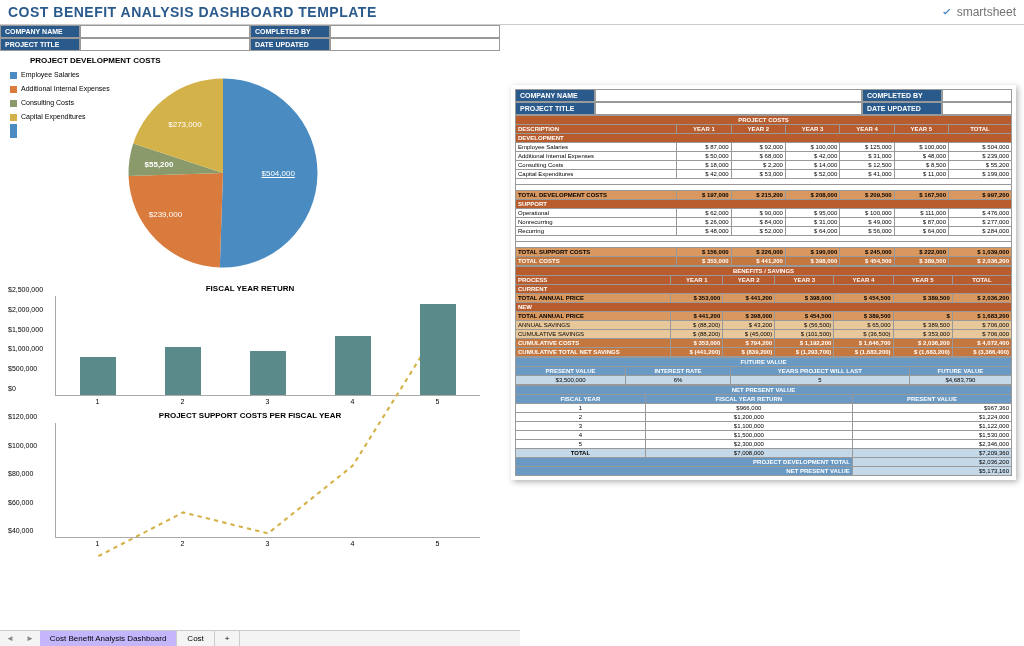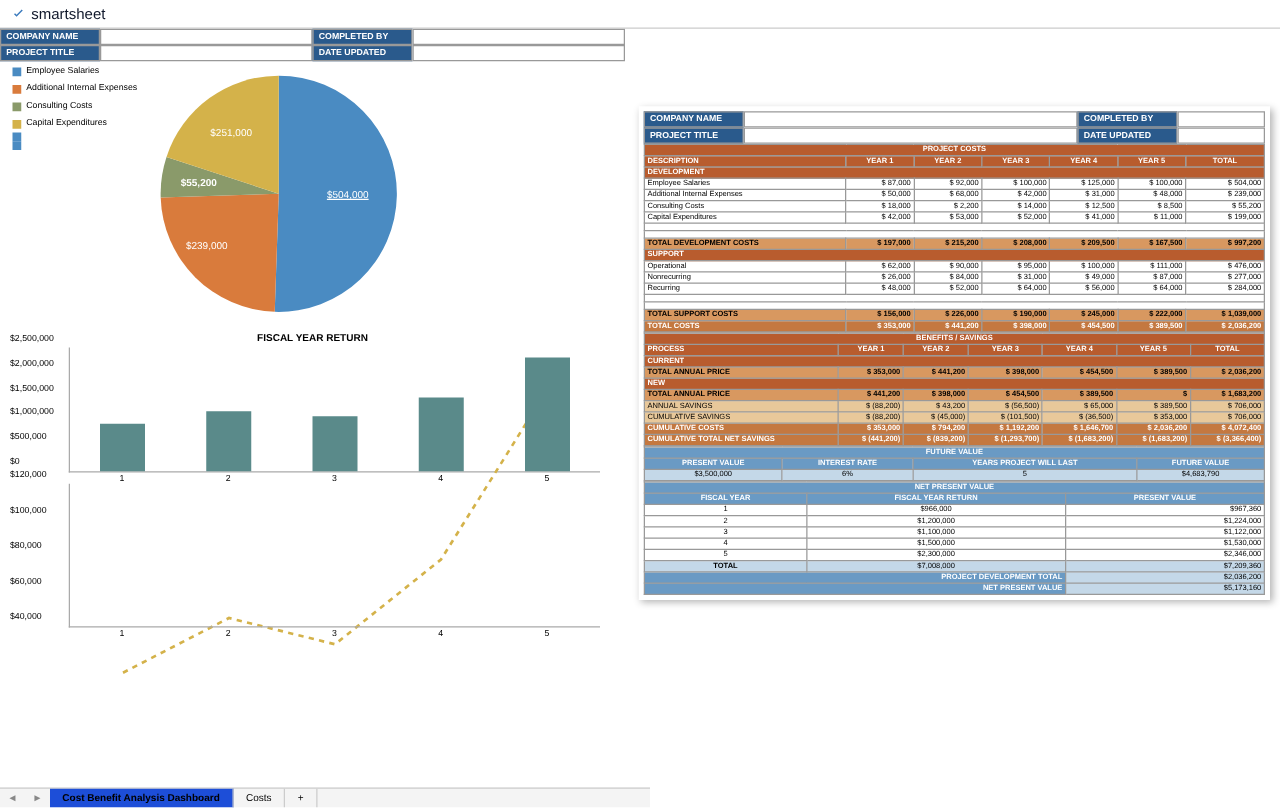--- a/index.html
+++ b/index.html
@@ -1,19 +1,19 @@
 <!DOCTYPE html>
 <html><head>
 <meta charset="utf-8">
 <style>
 *{box-sizing:border-box;margin:0;padding:0;font-family:Arial,sans-serif}
 body{background:#fff;width:1024px;height:646px;overflow:hidden;font-size:7px;position:relative}
 .header{display:flex;align-items:center;padding:4px 8px;border-bottom:1px solid #ccc}
 .title{color:#2a5a8c;font-weight:bold;font-size:14px;letter-spacing:.5px;flex:1}
-.logo{color:#0f172a;font-size:12px;display:flex;align-items:center;gap:3px}
+.logo{color:#737373;font-size:12px;display:flex;align-items:center;gap:3px}
 .logo svg{width:14px;height:14px}
 .infobar{display:flex;font-size:7px}
 .infobar .cell{border:1px solid #999;padding:2px 4px}
 .infobar .lbl{background:#2a5a8c;color:#fff;font-weight:bold;width:80px}
 .infobar .val{background:#fff;width:170px}
 .left{position:absolute;left:0;top:50px;width:500px;padding:0 10px}
 .right{position:absolute;right:8px;top:85px;width:505px;box-shadow:2px 2px 6px rgba(0,0,0,.3);background:#fff;padding:4px}
 .section-title{font-size:8px;font-weight:bold;text-align:center;margin:6px 0 3px}
 .pie-wrap{display:flex;gap:8px;align-items:flex-start}
 .legend{font-size:7px;line-height:2}
@@ -34,27 +34,28 @@
 td,th{border:1px solid #999;padding:1px 2px;text-align:right}
 .hdr-orange{background:#b85c2e;color:#fff;font-weight:bold;text-align:center}
 .hdr-blue{background:#6a9ac4;color:#fff;font-weight:bold;text-align:center}
 .row-tan{background:#e8c89a}
 .row-ltblue{background:#c4d8e8}
 .row-total{background:#d89860;font-weight:bold}
 .row-grand{background:#c47840;color:#fff;font-weight:bold}
 .desc{text-align:left}
 .tabs{position:absolute;bottom:0;left:0;display:flex;font-size:8px;border-top:1px solid #ccc;width:520px;background:#f4f4f4}
 .tab{padding:3px 10px;border-right:1px solid #ccc;cursor:pointer}
-.tab.active{background:#1d4ed8;font-weight:bold}
+.tab.active{background:#c4b5fd;font-weight:normal}
 .nav-arrow{padding:3px 6px;color:#888}
 </style>
 </head>
 <body>
 
 <div class="header">
+  <div class="title">COST BENEFIT ANALYSIS DASHBOARD TEMPLATE</div>
   <div class="logo">
     <svg viewBox="0 0 24 24">
         <path fill="#3a7abd" d="M9 16.2l-3.5-3.5 1.4-1.4L9 13.4l7.1-7.1 1.4 1.4z"></path>
       </svg>
     <span>smartsheet</span>
   </div>
 </div>
 
 <div class="infobar">
   <div class="cell lbl">COMPANY NAME</div>
@@ -63,20 +64,21 @@
   <div class="cell val"></div>
 </div>
 <div class="infobar">
   <div class="cell lbl">PROJECT TITLE</div>
   <div class="cell val"></div>
   <div class="cell lbl">DATE UPDATED</div>
   <div class="cell val"></div>
 </div>
 
 <div class="left">
+  <div class="section-title" style="text-align:left;margin-left:20px">PROJECT DEVELOPMENT COSTS</div>
   <div class="pie-wrap">
     <div class="legend" id="pie-legend">
         <div class="legend-item">
           <span class="swatch" style="background:#4a8bc2"></span>
           <span>Employee Salaries</span>
         </div>
         <div class="legend-item">
           <span class="swatch" style="background:#d97b3c"></span>
           <span>Additional Internal Expenses</span>
         </div>
@@ -99,21 +101,21 @@
       <svg viewBox="0 0 100 100" id="pie-svg">
           <path d="M50 50 L50 5 A45 45 0 1 1 48.46919428704174 94.97395506144834 Z" fill="#4a8bc2"></path>
           <path d="M50 50 L48.46919428704174 94.97395506144834 A45 45 0 0 1 5.021445460544996 51.38911178141703 Z" fill="#d97b3c"></path>
           <path d="M50 50 L5.021445460544996 51.38911178141703 A45 45 0 0 1 7.241173031980026 35.975638470185956 Z" fill="#8a9a6a"></path>
           <path d="M50 50 L7.241173031980026 35.975638470185956 A45 45 0 0 1 49.99999999999999 5 Z" fill="#d4b24a"></path>
         </svg>
       <div id="pie-labels">
           <div class="pie-label" style="left: 143.791px; top: 101px; text-decoration: underline;">$504,000</div>
           <div class="pie-label" style="left: 31px; top: 141.512px;">$239,000</div>
           <div class="pie-label" style="left: 26.8004px; top: 91.6186px; font-weight: bold;">$55,200</div>
-          <div class="pie-label" style="left: 50.5042px; top: 52.3819px;">$251,000</div>
+          <div class="pie-label" style="left: 50.5042px; top: 52.3819px;">$273,000</div>
         </div>
     </div>
   </div>
 
   <div class="section-title">FISCAL YEAR RETURN</div>
   <div class="bar-chart" id="bar1">
     <svg class="line-overlay" id="line1" viewBox="0 0 100 100" preserveAspectRatio="none">
         <polyline points="10,61.36 30,51.04 50,56 70,40 90,8" fill="none" stroke="#d4b24a" stroke-width="0.5" stroke-dasharray="1,1"></polyline>
       </svg>
   <div class="ylabel" style="bottom: 0%;">$0</div>
@@ -131,20 +133,21 @@
       </div>
     </div>
   <div class="xlabels" id="bar1x">
       <div>1</div>
       <div>2</div>
       <div>3</div>
       <div>4</div>
       <div>5</div>
     </div>
 
+  <div class="section-title">PROJECT SUPPORT COSTS PER FISCAL YEAR</div>
   <div class="bar-chart" style="height:115px" id="bar2">
       <div class="ylabel" style="bottom: 0%;">$40,000</div>
       <div class="ylabel" style="bottom: 25%;">$60,000</div>
       <div class="ylabel" style="bottom: 50%;">$80,000</div>
       <div class="ylabel" style="bottom: 75%;">$100,000</div>
       <div class="ylabel" style="bottom: 100%;">$120,000</div>
       <div class="bars">
         <div class="bar-group">
           <div class="bar bg" style="background: rgb(74, 139, 194); height: 35.5556%;"></div>
           <div class="bar bg" style="background: rgb(217, 123, 60); height: 0%;"></div>
@@ -463,15 +466,15 @@
           <td class="row-ltblue">$5,173,160</td>
         </tr>
       </tbody>
     </table>
 </div>
 
 <div class="tabs">
   <div class="nav-arrow">◄</div>
   <div class="nav-arrow">►</div>
   <div class="tab active">Cost Benefit Analysis Dashboard</div>
-  <div class="tab">Costs</div>
+  <div class="tab">Cost</div>
   <div class="tab">+</div>
 </div>
 
 </body></html>

